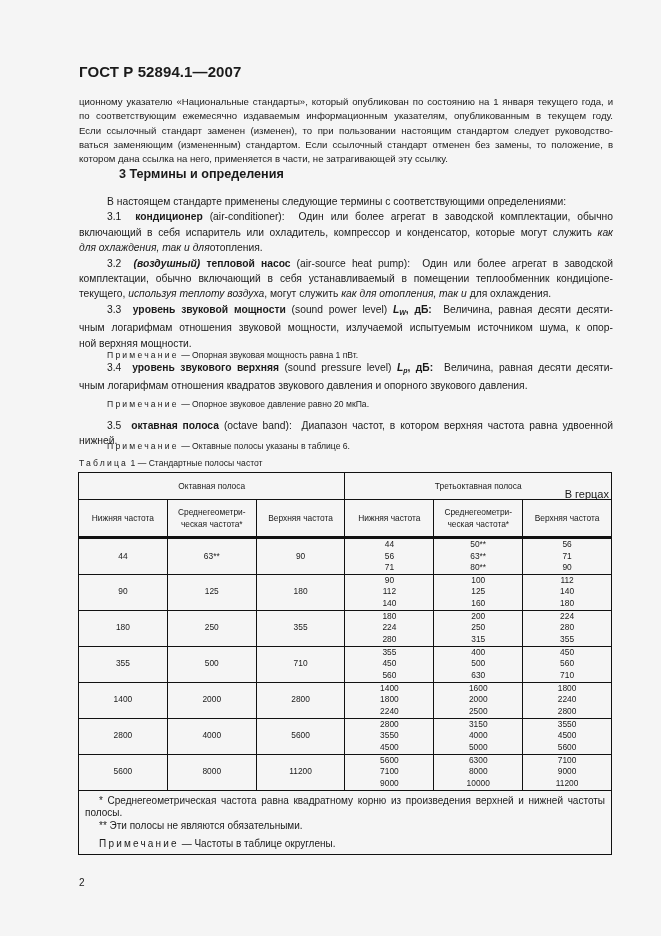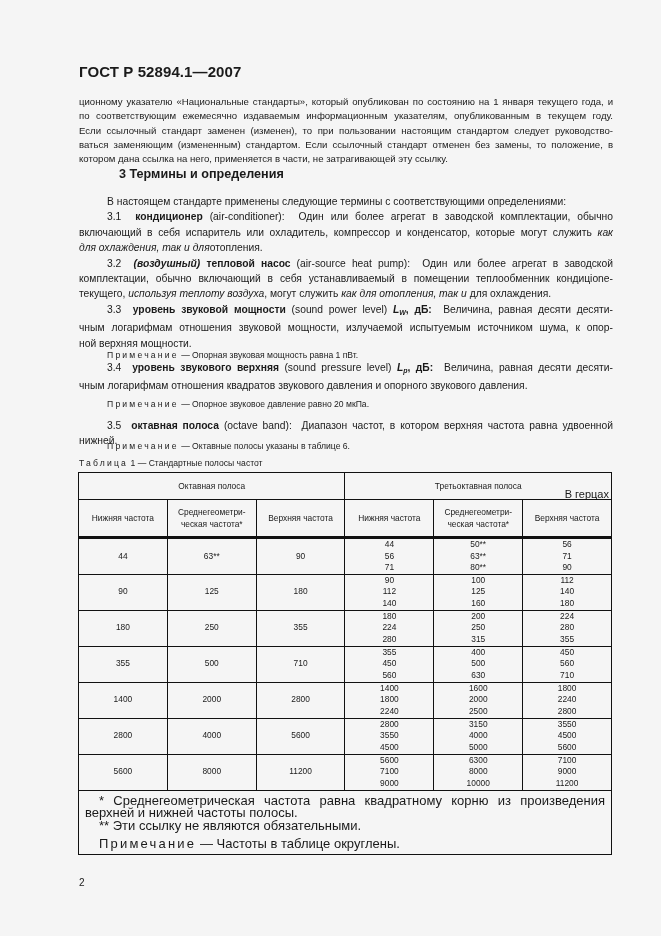--- a/index.html
+++ b/index.html
@@ -37,21 +37,21 @@
       border: 1px solid #111; text-align: center; vertical-align: middle; font-weight: normal;
     }
     table.freq th { padding: 0; }
     table.freq tr.group-head th { height: 27px; }
     table.freq tr.col-head th { height: 38px; line-height: 12px; }
     table.freq tbody tr:first-child td { border-top: 3px solid #111; }
     table.freq td { height: 36px; line-height: 11.6px; }
     table.freq td.multi span { display: block; }
     table.freq td.footnotes {
       text-align: left; vertical-align: top; padding: 4px 6px 4px 6px;
-      font-size: 13px; line-height: 12.4px;
+      font-size: 10px; line-height: 12.4px;
     }
     .fn1 { text-indent: 14px; text-align: justify; text-align-last: left; }
     .fn2 { text-indent: 14px; }
     .fn3 { text-indent: 14px; margin-top: 6px; }
     .page-number { position: absolute; left: 79px; top: 877px; font-size: 10px; }
     col.c { width: 16.66%; }
   </style>
 </head>
 <body>
 
@@ -266,21 +266,21 @@
             <span>7100</span>
             <span>9000</span>
             <span>11200</span>
           </td>
         </tr>
       </tbody>
     <tfoot>
       <tr>
         <td colspan="6" class="footnotes">
           <div class="fn1">* Среднегеометрическая частота равна квадратному корню из произведения верхней и нижней частоты полосы.</div>
-          <div class="fn2">** Эти ссылку не являются обязательными.</div>
+          <div class="fn2">** Эти полосы не являются обязательными.</div>
           <div class="fn3"><span class="spaced">Примечание</span> <span>— Частоты в таблице округлены.</span></div>
         </td>
       </tr>
     </tfoot>
   </table>
 
   <div class="page-number">2</div>
 </div>
 
 </body></html>

